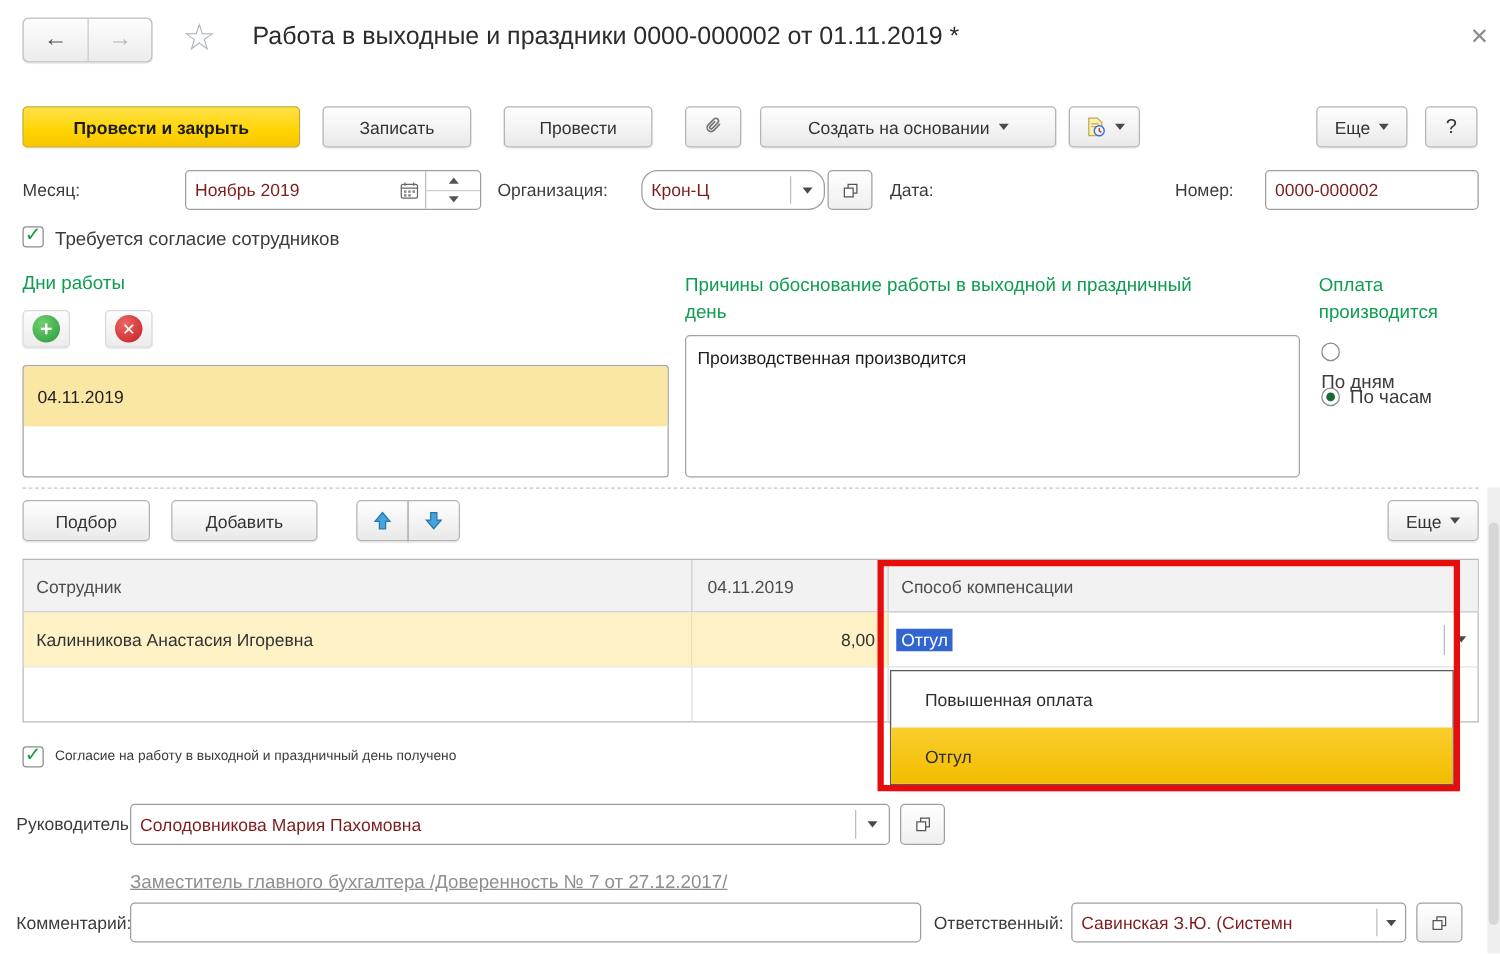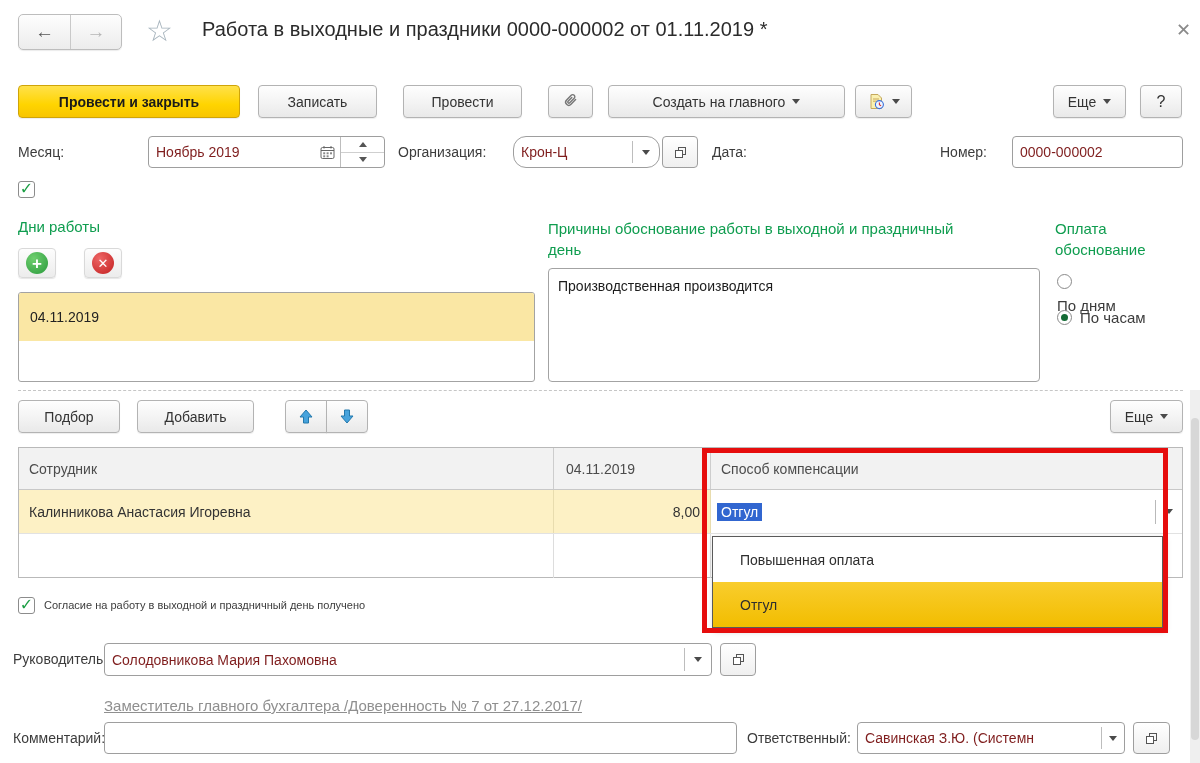--- a/index.html
+++ b/index.html
@@ -141,21 +141,21 @@
     <span>Провести</span>
   </div>
   <div class="abs btn" style="left:548px; top:85px; width:45px;">
     <span style="display:flex;">
       <svg width="17" height="17" viewBox="0 0 17 17" fill="none" stroke="#767676" stroke-width="1.4" stroke-linecap="round">
         <path d="M13.6 6.6 L9 11.3 a3.1 3.1 0 0 1 -4.4 -4.4 L9.2 2.3 a2.1 2.1 0 0 1 3 3 L7.7 9.8 a1.15 1.15 0 0 1 -1.63 -1.63 L9.8 4.4"></path>
       </svg>
     </span>
   </div>
   <div class="abs btn" style="left:608px; top:85px; width:237px;">
-    <span>Создать на главного</span>
+    <span>Создать на основании</span>
     <span class="dd-tri"></span>
   </div>
   <div class="abs btn" style="left:855px; top:85px; width:57px;">
     <span style="display:flex;">
       <svg width="17" height="17" viewBox="0 0 17 17">
         <path d="M3 1.5 h7 l3.5 3.5 v10.5 h-10.5 z" fill="#faf0b0" stroke="#c4a85c"></path>
         <line x1="5" y1="6" x2="11" y2="6" stroke="#caa85c"></line>
         <line x1="5" y1="8.2" x2="11" y2="8.2" stroke="#caa85c"></line>
         <circle cx="11.4" cy="11.6" r="4" fill="#eef4ff" stroke="#3a6fd8" stroke-width="1.1"></circle>
         <path d="M11.4 9.4 v2.3 l1.7 1.2" fill="none" stroke="#d23333" stroke-width="1.1"></path>
@@ -217,40 +217,41 @@
   </div>
 
   <div class="abs lbl" style="left:712px; top:144px;">Дата:</div>
 
   <div class="abs lbl" style="left:940px; top:144px;">Номер:</div>
   <div class="abs field" style="left:1012px; top:136px; width:171px;">
     <input class="field-input" readonly="" value="0000-000002" style="">
   </div>
 
   <div class="abs checkbox checked" style="left:18px; top:181px;"></div>
+  <div class="abs lbl" style="left:44px; top:183px; font-size:15px;">Требуется согласие сотрудников</div>
 
   <div class="abs green" style="left:18px; top:218px; font-size:15px;">Дни работы</div>
   <div class="abs icon-btn" style="left:18px; top:248px;">
     <span class="circle plus">+</span>
   </div>
   <div class="abs icon-btn" style="left:84px; top:248px;">
     <span class="circle del">✕</span>
   </div>
   <div class="abs listbox" style="left:18px; top:292px; width:517px; height:90px;">
     <div class="listrow-sel">
       <span>04.11.2019</span>
     </div>
   </div>
 
   <div class="abs green" style="left:548px; top:218px; width:432px; font-size:15px; line-height:21px;">Причины обоснование работы в выходной и праздничный день</div>
   <div class="abs textarea" style="left:548px; top:268px; width:492px; height:114px;">
     <span>Производственная производится</span>
   </div>
 
-  <div class="abs green" style="left:1055px; top:218px; width:130px; font-size:15px; line-height:21px;">Оплата обоснование</div>
+  <div class="abs green" style="left:1055px; top:218px; width:130px; font-size:15px; line-height:21px;">Оплата производится</div>
   <div class="abs" style="left:1057px; top:274px; display:flex; align-items:flex-start; gap:8px;flex-direction:column;">
     <span class="radio"></span>
     <span class="lbl" style="font-size:15px;">По дням</span>
   </div>
   <div class="abs" style="left:1057px; top:309px; display:flex; align-items:center; gap:8px;">
     <span class="radio sel"></span>
     <span class="lbl" style="font-size:15px;">По часам</span>
   </div>
 
   <div class="abs dashed" style="left:18px; top:390px; width:1165px; height:0;"></div>

